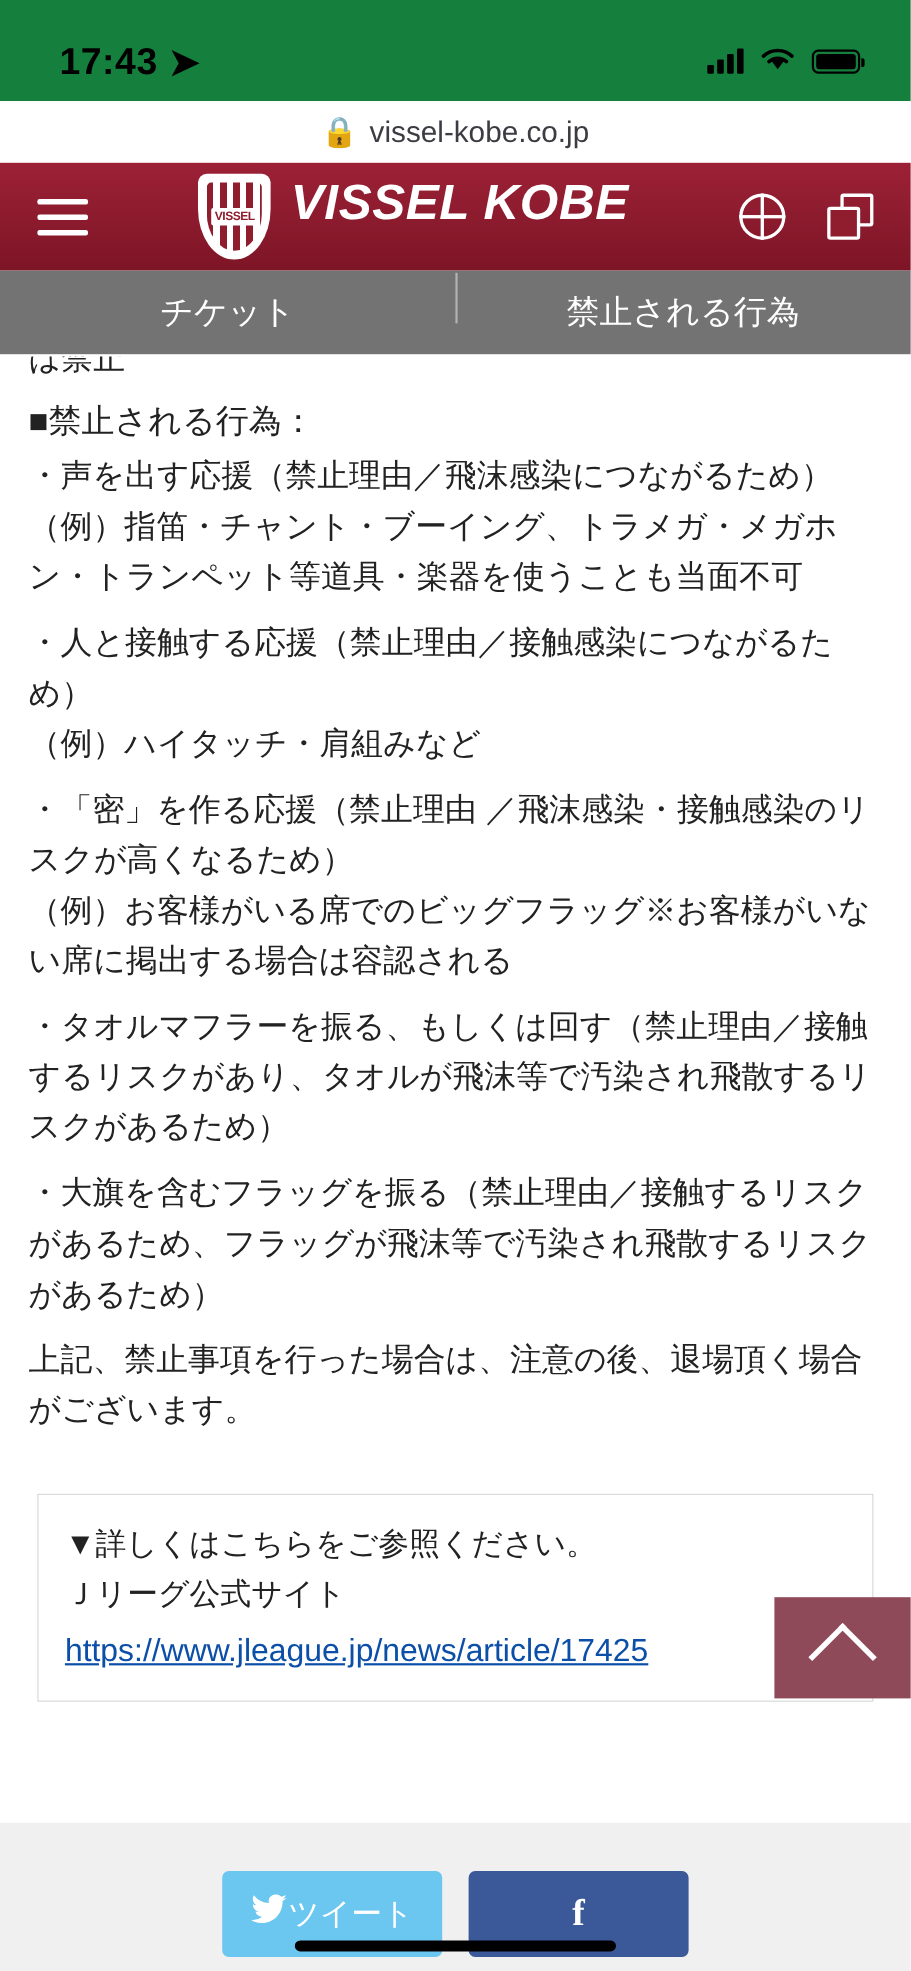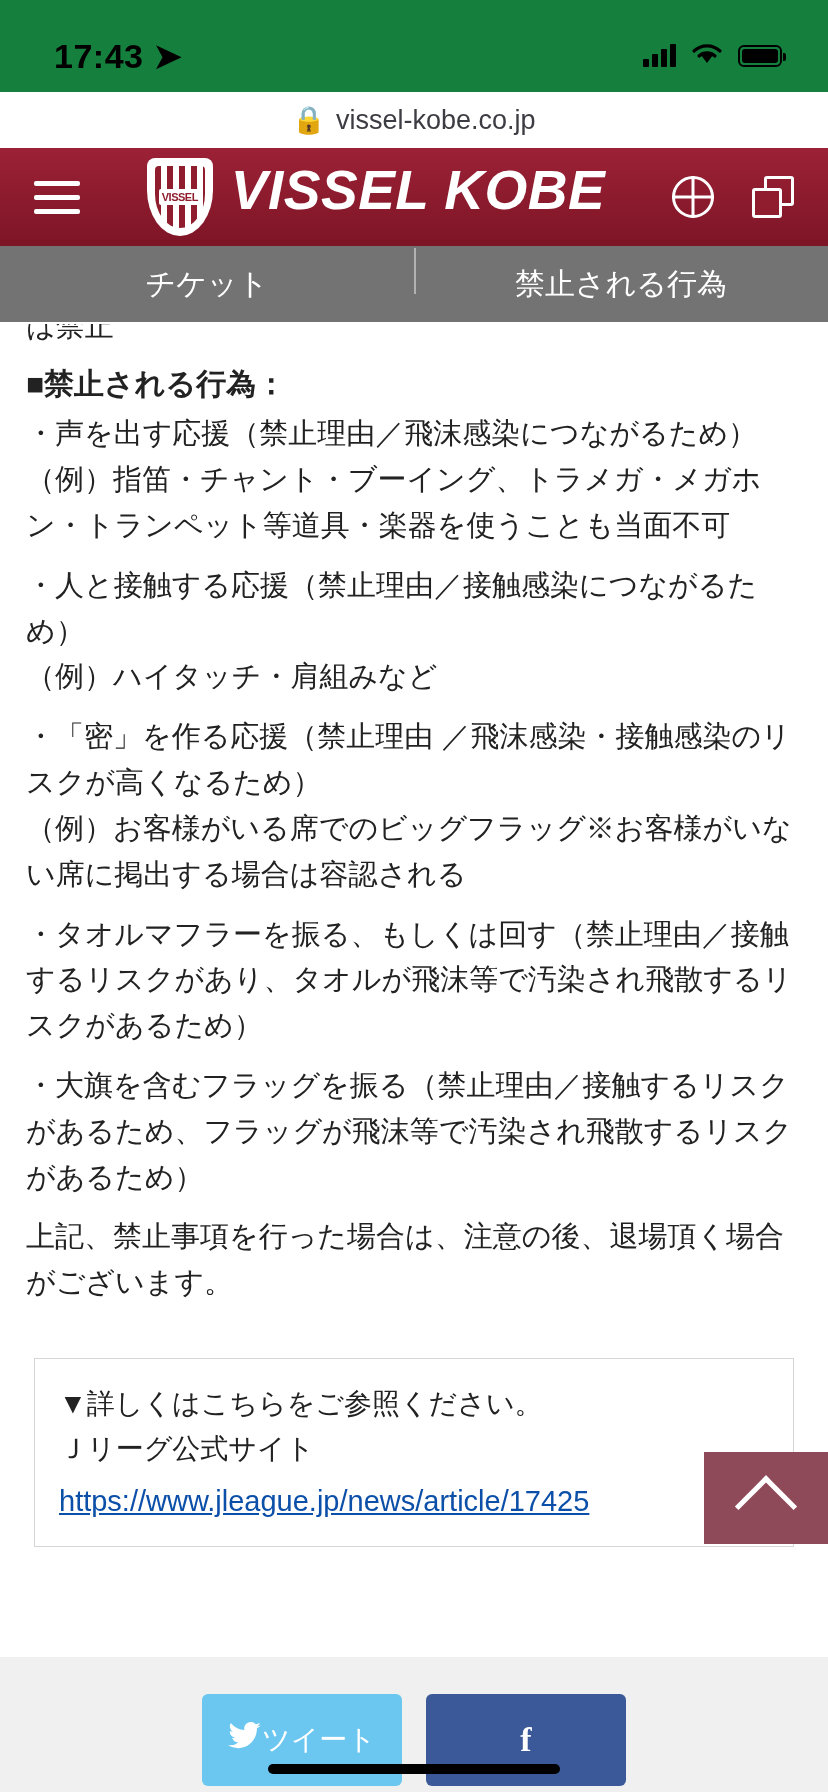--- a/index.html
+++ b/index.html
@@ -79,21 +79,21 @@
     border-radius: 4px 4px 25px 25px / 4px 4px 34px 34px;
     display: flex; align-items: center; justify-content: center;
   }
   .crest .badge {
     font-size: 11px; color: #8f1d2e; background: #fff;
     padding: 2px 3px; border-radius: 2px; font-weight: bold;
     letter-spacing: -0.5px;
   }
   .brand-name {
     color: #ffffff;
-    font-size: 55px;
+    font-size: 45px;
     font-weight: bold;
     letter-spacing: 0.5px;
     font-style: italic;
   }
   .header-icons { display: flex; align-items: center; gap: 38px; }
   .globe-icon {
     width: 42px; height: 42px; border: 3px solid #fff; border-radius: 50%;
     position: relative;
   }
   .globe-icon::before {
@@ -133,21 +133,21 @@
     font-size: 29px;
     line-height: 1.58;
     color: #222222;
   }
   .clipped-line {
     height: 26px; overflow: hidden; color: #222;
     margin-top: 2px;
   }
   .clipped-line span { display: block; margin-top: -20px; }
   .sec-title {
-    font-weight: bold;
+    font-weight: normal;
     font-size: 30px;
     margin: 10px 0 4px;
   }
   p.para { margin: 0 0 14px; }
   p.para.tight { margin-bottom: 0; }
 
   
   .linkbox {
     margin: 52px 8px 0 8px;
     border: 1px solid #d6d6d6;
@@ -167,21 +167,21 @@
 
   
   .share {
     margin-top: 110px;
     background: #f0f0f0;
     height: 166px;
     display: flex; align-items: center; justify-content: center;
     gap: 24px;
   }
   .btn-tw, .btn-fb {
-    width: 200px; height: 92px;
+    width: 200px; height: 78px;
     border-radius: 6px;
     display: flex; align-items: center; justify-content: center;
     color: #ffffff;
     font-size: 28px;
     text-align: right;
   }
   .btn-tw { background: #6cc7f0; }
   .btn-fb { background: #3b5998; width: 200px; }
   .tw-bird { font-size: 30px; }
   .fb-f { font-weight: bold; font-size: 34px; font-family: "Liberation Serif", serif; }

